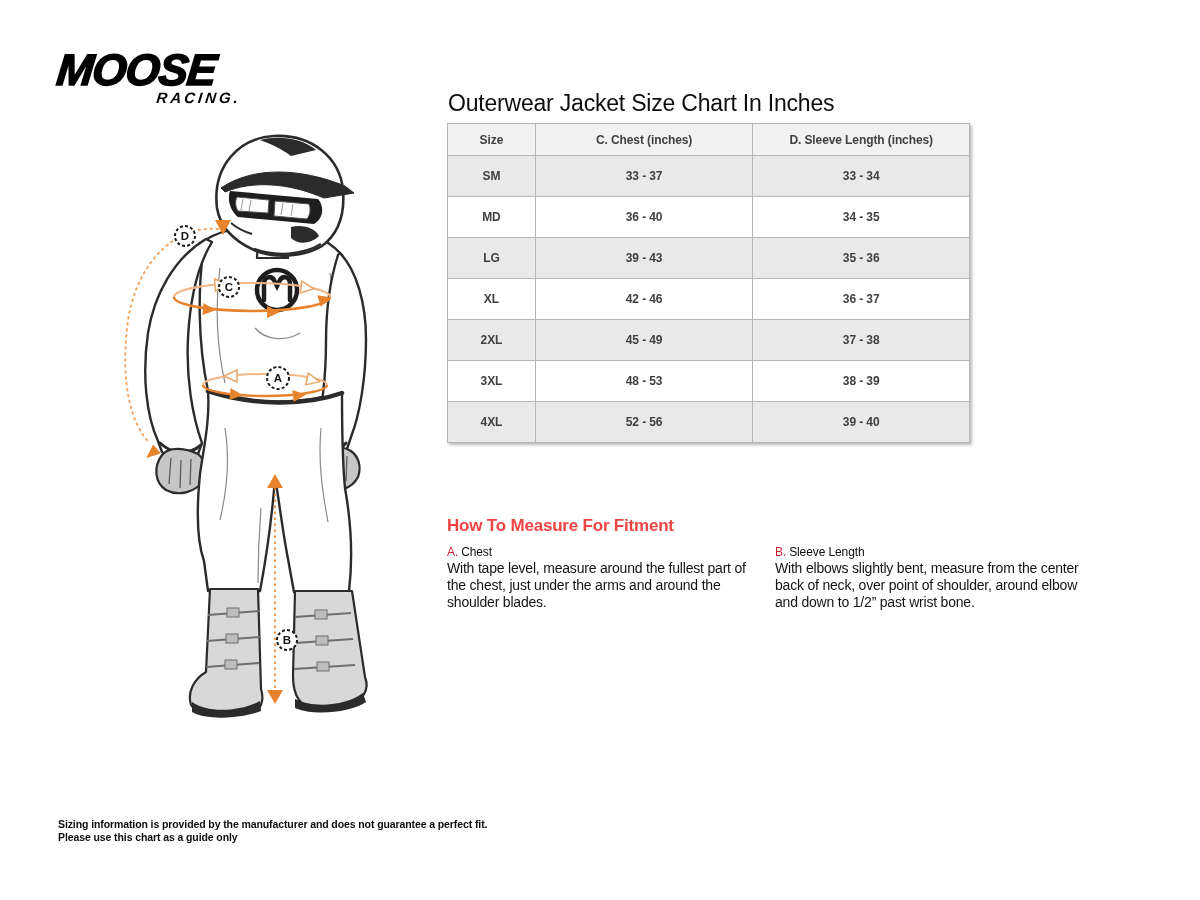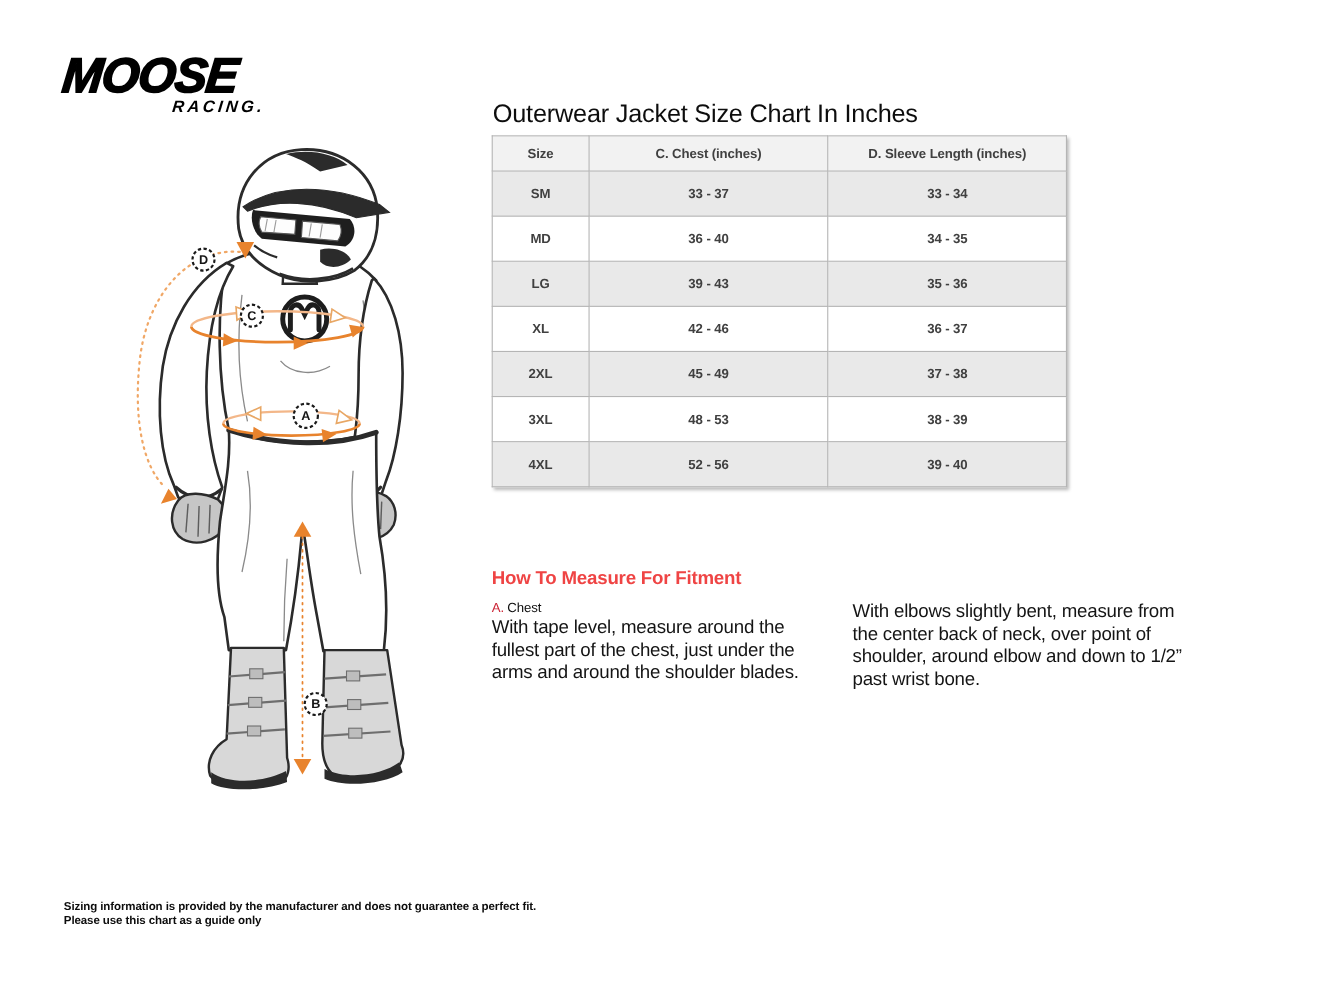--- a/index.html
+++ b/index.html
@@ -41,21 +41,21 @@
 
   
   .measure { position: absolute; left: 447px; top: 516px; width: 660px; }
   .measure-title { font-size: 17px; font-weight: bold; letter-spacing: -0.2px; color: #ef4444; }
   .measure-cols { position: relative; margin-top: 9px; }
   .measure-item { position: absolute; top: 0; width: 312px; }
   .measure-item.col-a { left: 0; }
   .measure-item.col-b { left: 328px; }
   .measure-item h3 { font-size: 12px; font-weight: normal; letter-spacing: -0.1px; color: #0d0d0d; }
   .measure-item h3 .letter { color: var(--accent-red, #cb2233); margin-right: 3px; }
-  .measure-item p { margin-top: 1px; font-size: 17px; line-height: 1.22;
+  .measure-item p { margin-top: 1px; font-size: 14px; line-height: 1.22;
     letter-spacing: -0.2px; color: #141414; }
 
   
   .footer { position: absolute; left: 58px; top: 818px; font-size: 10.5px;
     font-weight: bold; line-height: 1.22; letter-spacing: -0.1px; color: #0d0d0d; }
 
   svg text.marker-letter { font-family: "Liberation Sans", sans-serif;
     font-size: 11.5px; font-weight: bold; fill: #161616; text-anchor: middle; }
 </style>
 </head>
@@ -267,20 +267,21 @@
   </table>
 
   <div class="measure">
     <div class="measure-title">How To Measure For Fitment</div>
     <div class="measure-cols">
       <div class="measure-item col-a">
         <h3><span class="letter">A.</span><span>Chest</span></h3>
         <p>With tape level, measure around the fullest part of the chest, just under the arms and around the shoulder blades.</p>
       </div>
       <div class="measure-item col-b">
+        <h3><span class="letter">B.</span><span>Sleeve Length</span></h3>
         <p>With elbows slightly bent, measure from the center back of neck, over point of shoulder, around elbow and down to 1/2” past wrist bone.</p>
       </div>
     </div>
   </div>
 
   <div class="footer">
     <div>Sizing information is provided by the manufacturer and does not guarantee a perfect fit.</div>
     <div>Please use this chart as a guide only</div>
   </div>
 

